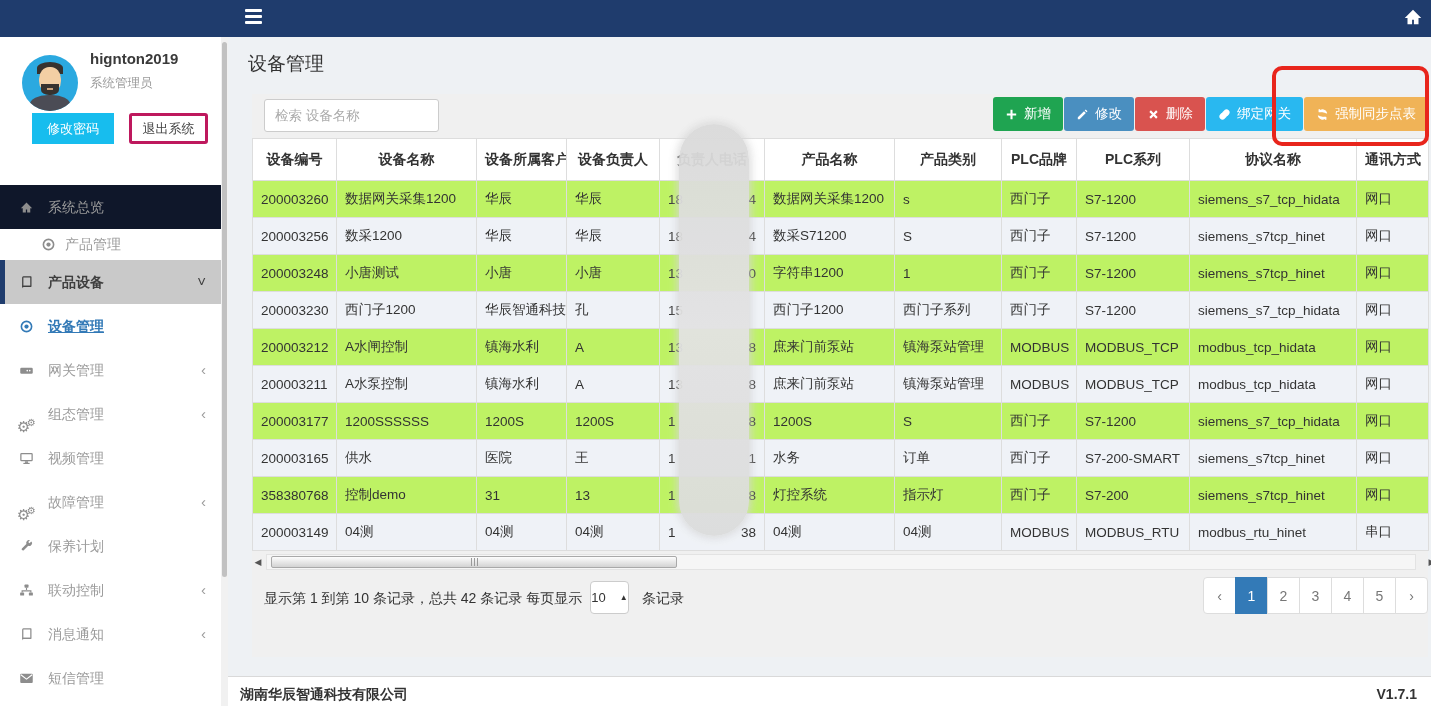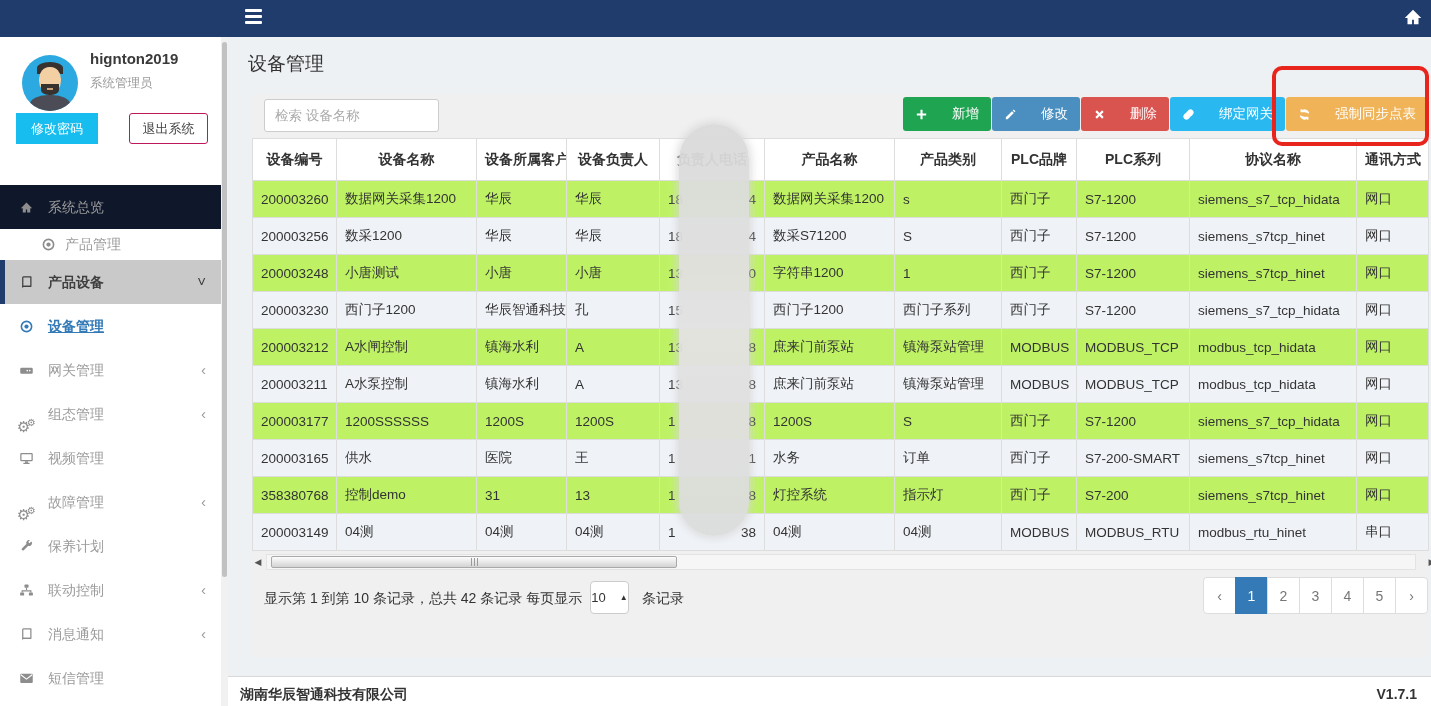--- a/index.html
+++ b/index.html
@@ -16,24 +16,24 @@
   .profile{position:relative;height:110px;}
   .avatar{position:absolute;left:22px;top:18px;width:56px;height:56px;border-radius:50%;background:#2ba9e0;overflow:hidden;}
   .av-face{position:absolute;left:17px;top:12px;width:22px;height:26px;border-radius:46%;background:#f3cfa4;}
   .av-hair{position:absolute;left:15px;top:7px;width:26px;height:12px;border-radius:50% 50% 0 0;background:#37322e;}
   .av-beard{position:absolute;left:19px;top:29px;width:18px;height:11px;border-radius:0 0 45% 45%;background:#37322e;}
   .av-mouth{position:absolute;left:25px;top:33px;width:6px;height:2px;background:#caa27a;}
   .av-body{position:absolute;left:8px;top:40px;width:40px;height:20px;border-radius:45% 45% 0 0;background:#4b4c55;}
   .p-name{position:absolute;left:90px;top:13px;font-size:15px;font-weight:bold;color:#3a3a3a;}
   .p-role{position:absolute;left:90px;top:38px;font-size:12.5px;color:#9a9a9a;}
   .p-btns{position:absolute;left:0;top:76px;width:228px;}
-  .btn-pass{position:absolute;left:16px;top:0;width:82px;height:31px;background:#17bdee;color:#fff;
+  .btn-pass{position:absolute;left:32px;top:0;width:82px;height:31px;background:#17bdee;color:#fff;
             border:none;font-size:13px;cursor:pointer;font-family:inherit;}
   .btn-exit{position:absolute;left:129px;top:0;width:79px;height:31px;background:#fff;color:#444;
-            border:1px solid #be185d;border-radius:3px;font-size:13px;cursor:pointer;font-family:inherit;}
+            border:3px solid #be185d;border-radius:3px;font-size:13px;cursor:pointer;font-family:inherit;}
   .menu{position:absolute;left:0;top:148px;width:222px;}
   .menu-item{position:relative;height:44px;line-height:44px;font-size:14px;color:#9b9b9b;cursor:pointer;}
   .menu-item .mi-icon{position:absolute;left:19px;top:0;width:20px;height:44px;display:flex;align-items:center;color:#8d8d8d;}
   .mi-icon svg{width:15px;height:15px;fill:currentColor;}
   .menu-item .mi-label{position:absolute;left:48px;}
   .menu-item .mi-arrow{position:absolute;right:16px;color:#9b9b9b;font-size:15px;}
   .menu-item.gray{background:#0f172a;}
   .menu-item.active-parent{background:#c9c9c9;border-left:5px solid #1f3c6d;color:#3f3f3f;}
   .menu-item.active-parent .mi-icon{left:14px;color:#3f3f3f;}
   .menu-item.active-parent .mi-label{left:43px;font-weight:bold;}
@@ -52,21 +52,21 @@
   
   .main{position:absolute;left:228px;top:37px;width:1203px;height:669px;background:#eef1f4;}
   .page-title{position:absolute;left:20px;top:14px;font-size:19px;font-weight:normal;color:#333;}
   .panel{position:absolute;left:24px;top:57px;width:1176px;height:563px;background:#f0f0f0;}
   .toolbar{position:relative;height:44px;}
   .search-input{position:absolute;left:12px;top:5px;width:175px;height:33px;border:1px solid #ccc;border-radius:3px;
                 padding:0 10px;font-size:13.5px;color:#555;font-family:inherit;background:#fff;}
   .search-input::placeholder{color:#aaa;}
   .tb-btns{position:absolute;right:0;top:3px;display:flex;gap:1px;}
   .tbtn{height:34px;border:none;border-radius:3px;color:#fff;font-size:13.5px;padding:0 12px;
-        display:flex;align-items:center;gap:24px;cursor:pointer;font-family:inherit;white-space:nowrap;}
+        display:flex;align-items:center;gap:6px;cursor:pointer;font-family:inherit;white-space:nowrap;}
   .tbtn svg{width:13px;height:13px;fill:currentColor;}
   
   .tablewrap{position:relative;}
   table{border-collapse:collapse;table-layout:fixed;width:1176px;background:#bef264;font-size:13.5px;}
   th,td{border:1px solid #ddd;padding:0 8px;overflow:hidden;white-space:nowrap;}
   th{height:42px;font-weight:bold;text-align:center;font-size:14px;background:#fff;}
   td{height:37px;color:#333;}
   tr.stripe td{background:#eff2f7;}
   td.phone{position:relative;}
   .ph-suffix{position:absolute;right:8px;top:0;line-height:37px;}

